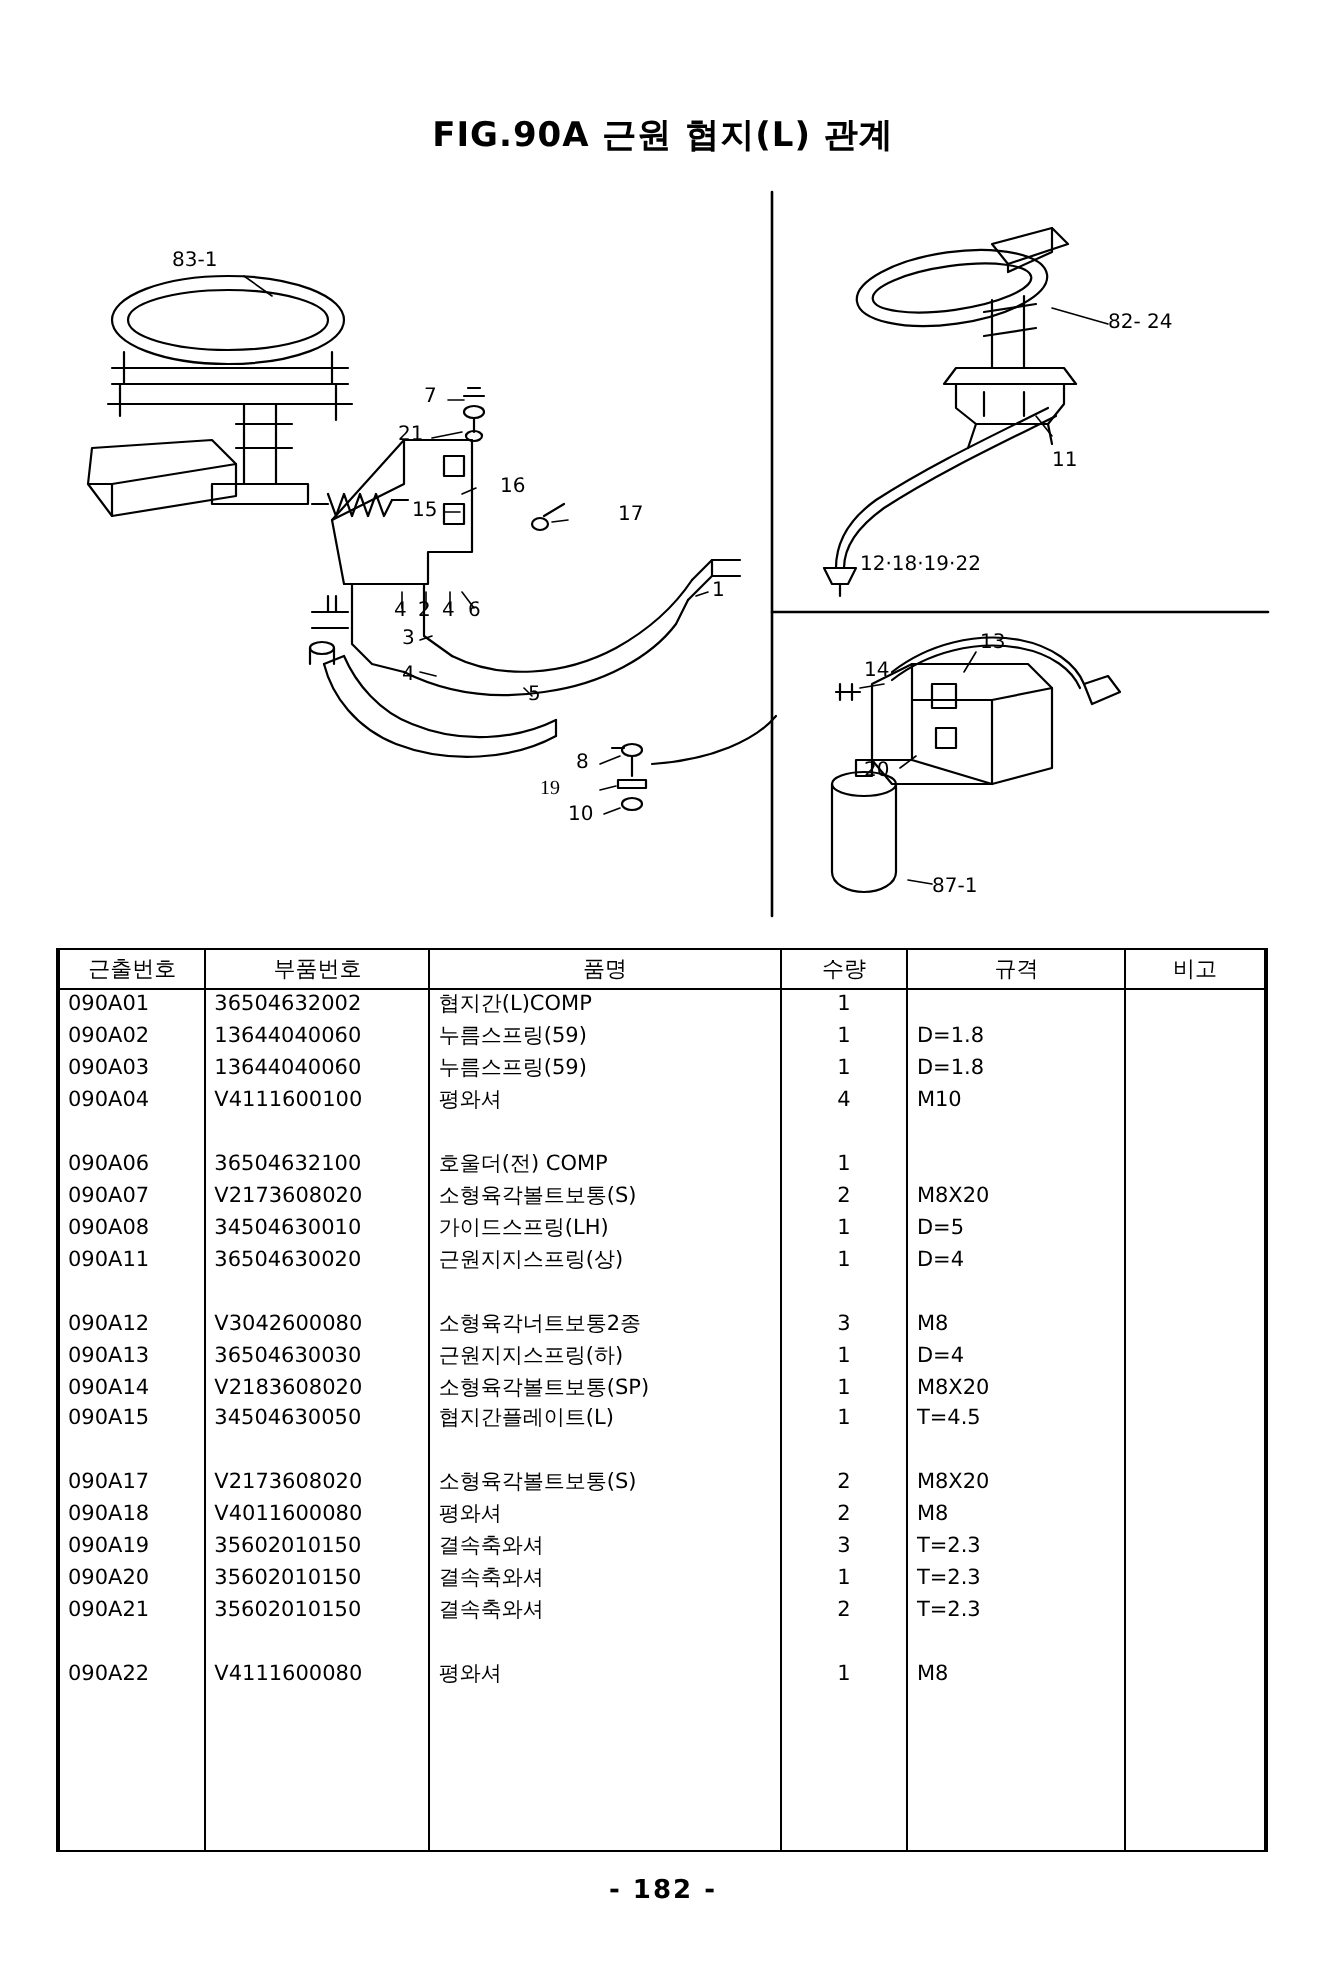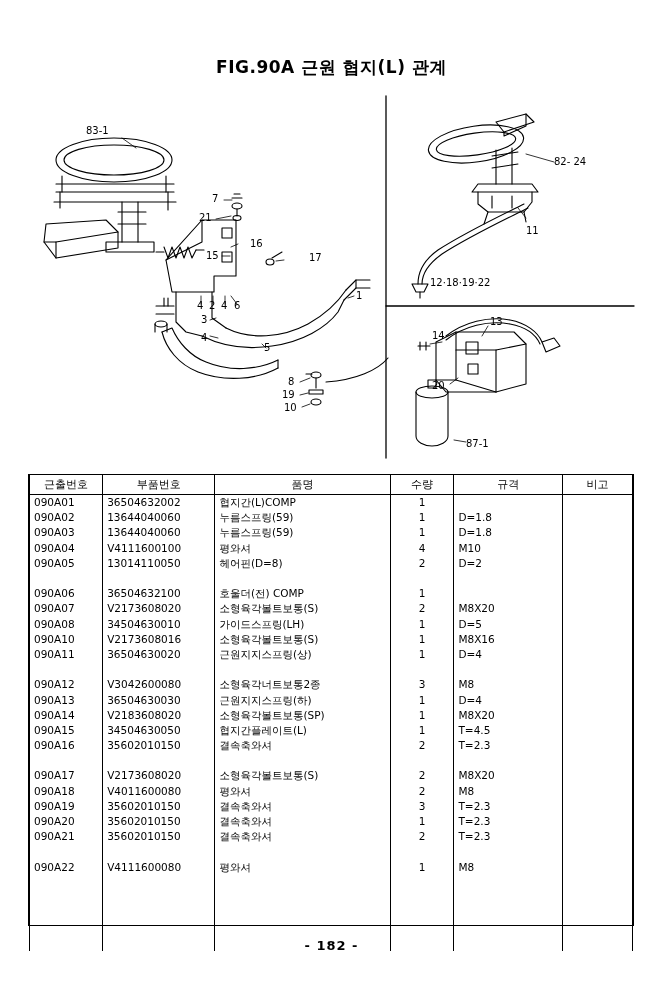--- a/index.html
+++ b/index.html
@@ -243,21 +243,21 @@
     <div class="fig-label" style="left:260px; top:160px;margin-left:23px;">17</div>
     <div class="fig-label" style="left:171px; top:208px;">4</div>
     <div class="fig-label" style="left:183px; top:208px;">2</div>
     <div class="fig-label" style="left:195px; top:208px;">4</div>
     <div class="fig-label" style="left:208px; top:208px;">6</div>
     <div class="fig-label" style="left:330px; top:198px;">1</div>
     <div class="fig-label" style="left:175px; top:222px;">3</div>
     <div class="fig-label" style="left:175px; top:240px;">4</div>
     <div class="fig-label" style="left:238px; top:250px;">5</div>
     <div class="fig-label" style="left:262px; top:284px;">8</div>
-    <div class="fig-label" style="left:256px; top:297px;">19</div>
+    <div class="fig-label" style="left:244px; top:297px;font-family:Liberation Serif, serif;">19</div>
     <div class="fig-label" style="left:258px; top:310px;">10</div>
     <div class="fig-label" style="left:528px; top:64px;">82- 24</div>
     <div class="fig-label" style="left:500px; top:133px;">11</div>
     <div class="fig-label" style="left:404px; top:185px;">12·18·19·22</div>
     <div class="fig-label" style="left:464px; top:224px;">13</div>
     <div class="fig-label" style="left:406px; top:238px;">14</div>
     <div class="fig-label" style="left:406px; top:288px;">20</div>
     <div class="fig-label" style="left:440px; top:346px;">87-1</div>
   </div>
 
@@ -299,28 +299,20 @@
             <td class="c-note"></td>
           </tr>
           <tr>
             <td class="c-ref">090A04</td>
             <td class="c-part">V4111600100</td>
             <td class="c-name">평와셔</td>
             <td class="c-qty">4</td>
             <td class="c-spec">M10</td>
             <td class="c-note"></td>
           </tr>
-          <tr>
-            <td class="c-ref">090A05</td>
-            <td class="c-part">13014110050</td>
-            <td class="c-name">헤어핀(D=8)</td>
-            <td class="c-qty">2</td>
-            <td class="c-spec">D=2</td>
-            <td class="c-note"></td>
-          </tr>
           <tr class="spacer">
             <td class="c-ref"></td>
             <td class="c-part"></td>
             <td class="c-name"></td>
             <td class="c-qty"></td>
             <td class="c-spec"></td>
             <td class="c-note"></td>
           </tr>
           <tr>
             <td class="c-ref">090A06</td>
@@ -340,28 +332,20 @@
           </tr>
           <tr>
             <td class="c-ref">090A08</td>
             <td class="c-part">34504630010</td>
             <td class="c-name">가이드스프링(LH)</td>
             <td class="c-qty">1</td>
             <td class="c-spec">D=5</td>
             <td class="c-note"></td>
           </tr>
           <tr>
-            <td class="c-ref">090A10</td>
-            <td class="c-part">V2173608016</td>
-            <td class="c-name">소형육각볼트보통(S)</td>
-            <td class="c-qty">1</td>
-            <td class="c-spec">M8X16</td>
-            <td class="c-note"></td>
-          </tr>
-          <tr>
             <td class="c-ref">090A11</td>
             <td class="c-part">36504630020</td>
             <td class="c-name">근원지지스프링(상)</td>
             <td class="c-qty">1</td>
             <td class="c-spec">D=4</td>
             <td class="c-note"></td>
           </tr>
           <tr class="spacer">
             <td class="c-ref"></td>
             <td class="c-part"></td>
@@ -395,28 +379,20 @@
             <td class="c-note"></td>
           </tr>
           <tr>
             <td class="c-ref">090A15</td>
             <td class="c-part">34504630050</td>
             <td class="c-name">협지간플레이트(L)</td>
             <td class="c-qty">1</td>
             <td class="c-spec">T=4.5</td>
             <td class="c-note"></td>
           </tr>
-          <tr>
-            <td class="c-ref">090A16</td>
-            <td class="c-part">35602010150</td>
-            <td class="c-name">결속축와셔</td>
-            <td class="c-qty">2</td>
-            <td class="c-spec">T=2.3</td>
-            <td class="c-note"></td>
-          </tr>
           <tr class="spacer">
             <td class="c-ref"></td>
             <td class="c-part"></td>
             <td class="c-name"></td>
             <td class="c-qty"></td>
             <td class="c-spec"></td>
             <td class="c-note"></td>
           </tr>
           <tr>
             <td class="c-ref">090A17</td>

